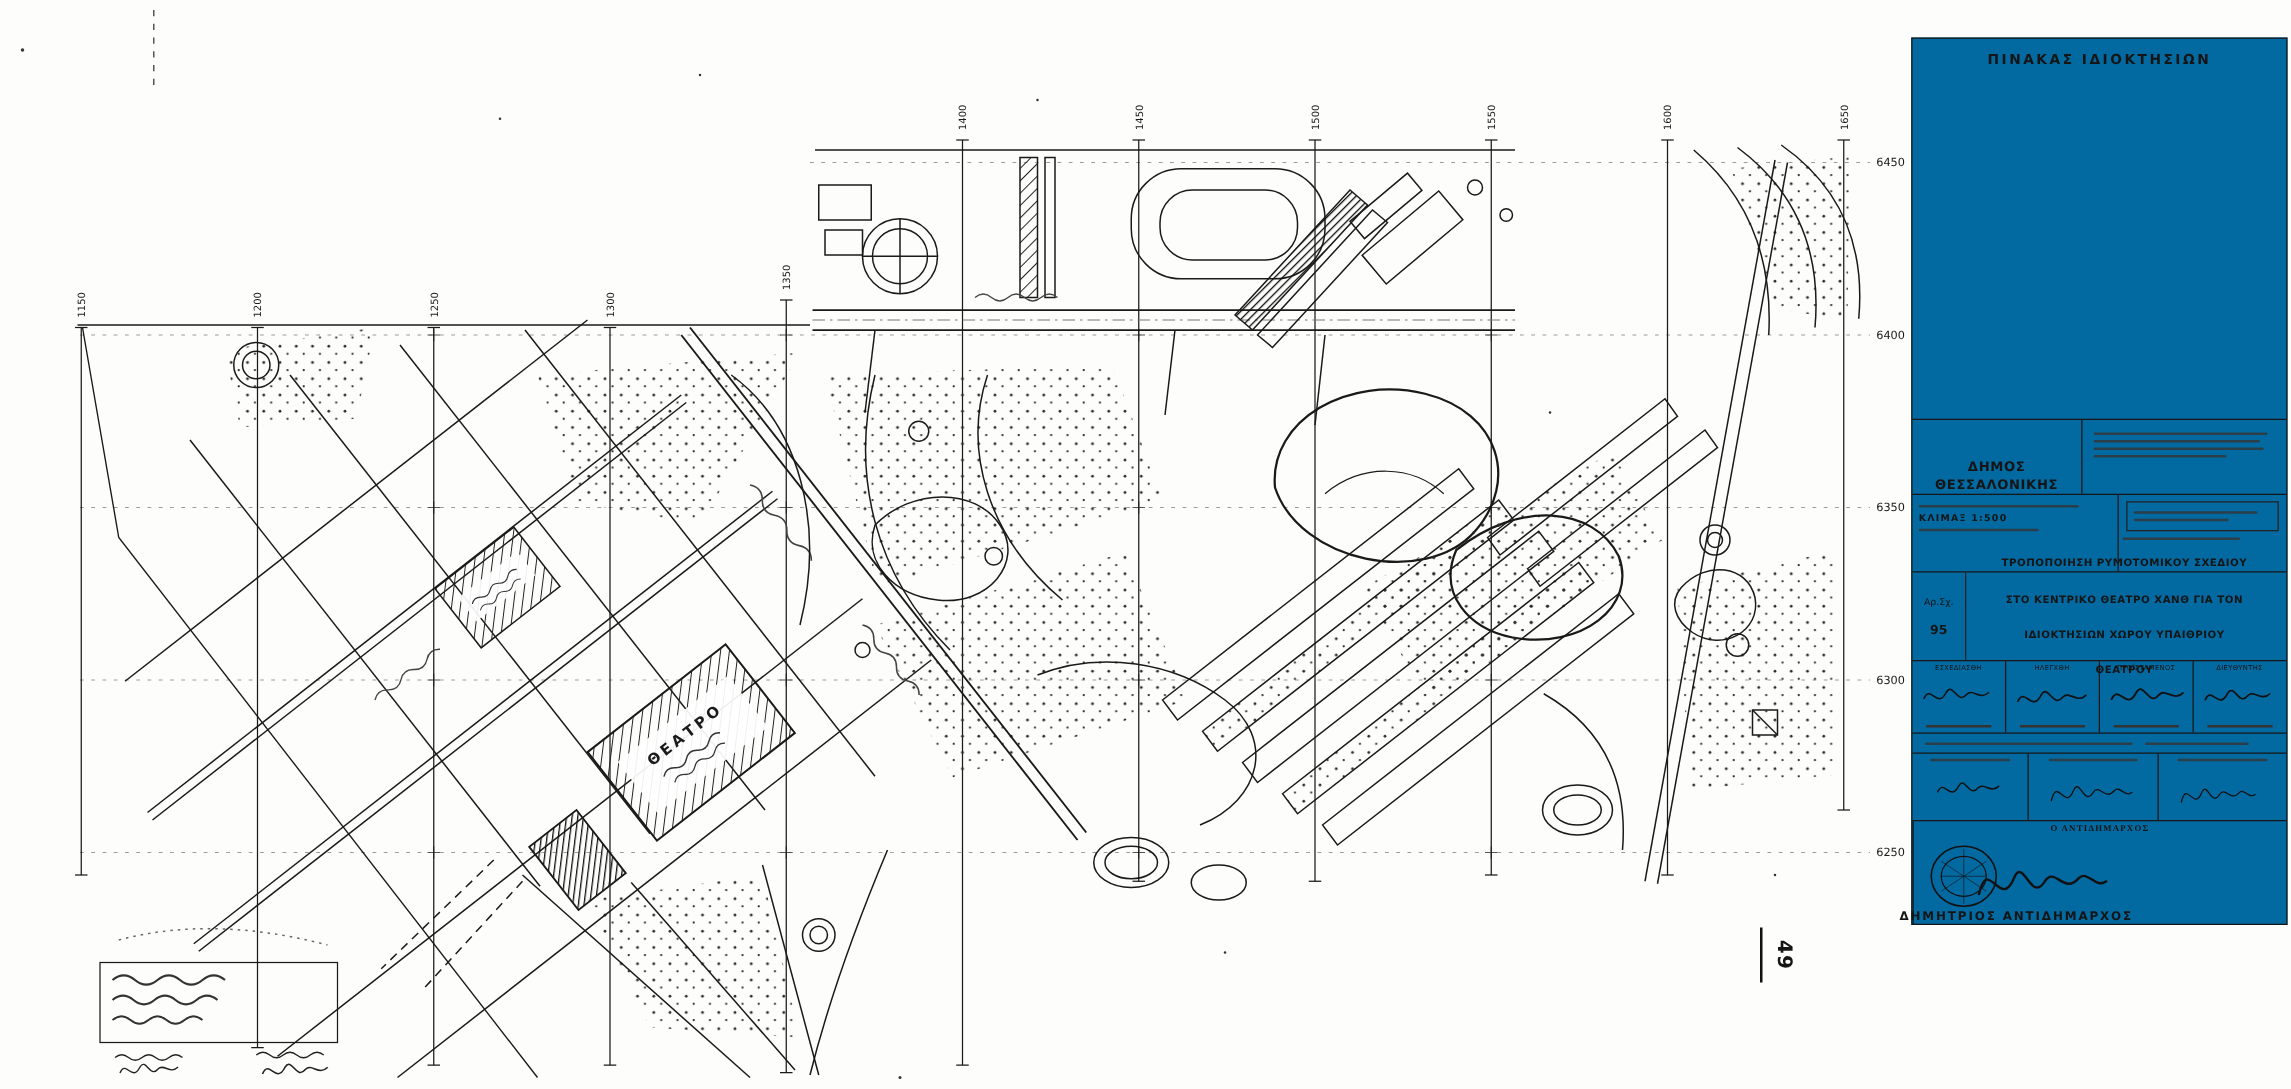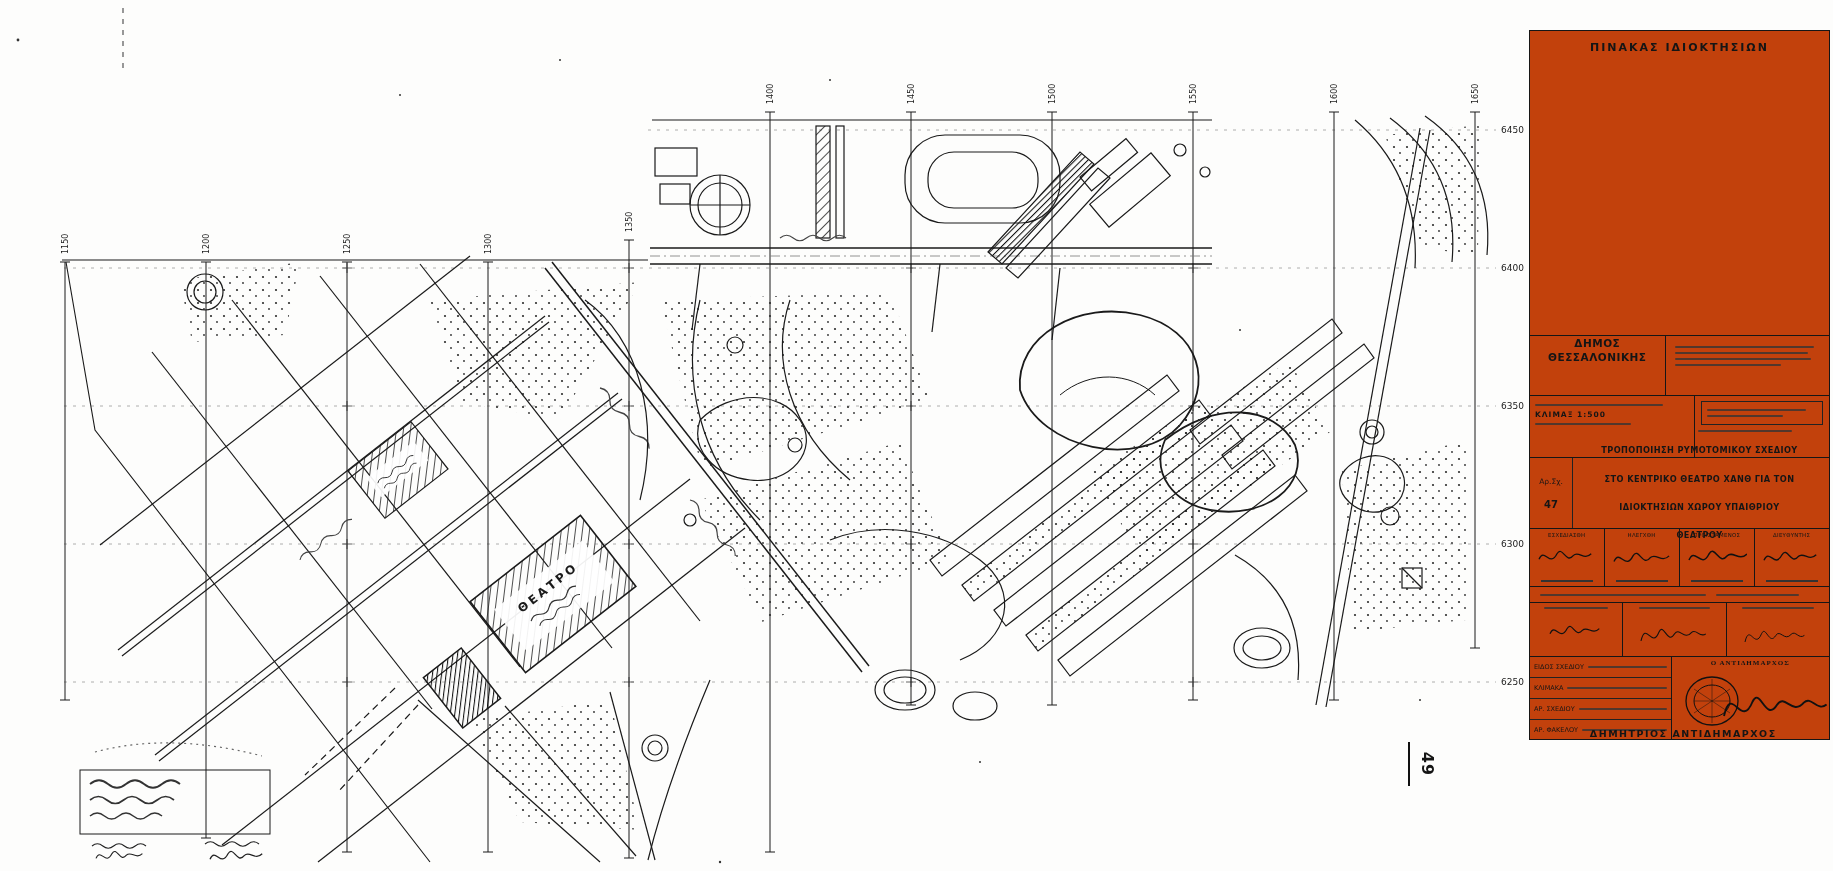--- a/index.html
+++ b/index.html
@@ -10,21 +10,21 @@
     color:#151515;
     overflow:hidden;
     position:relative;
   }
   .page{position:absolute;inset:0;}
   svg text{fill:#1a1a1a;}
 
   
   .title-block{
     position:absolute;left:1529px;top:30px;width:301px;height:710px;
-    border:1.6px solid #161616;background:#c2410c;
+    border:1.6px solid #161616;background:#0369a1;
     box-sizing:border-box;
   }
   .tb-header{
     text-align:center;margin-top:10px;
     font-size:11px;font-weight:bold;letter-spacing:2px;
   }
   .tb-box{
     position:absolute;left:0;right:0;top:304px;bottom:0;
     border-top:1.6px solid #161616;
   }
@@ -33,21 +33,21 @@
   .r1{height:60px;}
   .r2{height:62px;}
   .r3{height:71px;}
   .r4{height:58px;}
   .r5{height:16px;align-items:center;}
   .r6{height:54px;}
   .r7{height:83px;border-bottom:none;}
   .tb-cell{box-sizing:border-box;position:relative;}
   .vline{border-left:1.2px solid #161616;}
   .authority{
-    width:45%;display:flex;flex-direction:column;justify-content:flex-start;align-items:center;
+    width:45%;display:flex;flex-direction:column;justify-content:flex-end;align-items:center;
     font-weight:bold;font-size:10.5px;letter-spacing:.5px;line-height:1.35;text-align:center;
   }
   .office{width:55%;padding:6px 6px;}
   .h-bar{height:2px;background:#343434;opacity:.8;margin:4px 3px;border-radius:1px;}
   .scale-line{font-size:7.5px;margin:4px 3px;letter-spacing:1px;}
   .mini-box{border:1px solid #222;margin:5px 6px;padding:3px 2px;}
   .subject{
     flex:1;display:flex;flex-direction:column;justify-content:center;
     text-align:center;font-size:8.2px;font-weight:bold;line-height:1.5;letter-spacing:.4px;
     padding:2px 4px 2px 44px;
@@ -401,21 +401,21 @@
           <div class="h-bar" style="width:85%"></div>
           <div class="h-bar" style="width:65%"></div>
         </div>
         <div class="h-bar" style="width:70%"></div>
       </div>
     </div>
 
     <div class="tb-row r3">
       <div class="dwg-no">
         <span>Αρ.Σχ.</span>
-        <b>47</b>
+        <b>95</b>
       </div>
       <div class="subject">
         <span>ΤΡΟΠΟΠΟΙΗΣΗ ΡΥΜΟΤΟΜΙΚΟΥ ΣΧΕΔΙΟΥ</span>
         <span>ΣΤΟ ΚΕΝΤΡΙΚΟ ΘΕΑΤΡΟ ΧΑΝΘ ΓΙΑ ΤΟΝ</span>
         <span>ΙΔΙΟΚΤΗΣΙΩΝ ΧΩΡΟΥ ΥΠΑΙΘΡΙΟΥ</span>
         <span>ΘΕΑΤΡΟΥ</span>
       </div>
     </div>
 
     <div class="tb-row r4">
@@ -469,38 +469,20 @@
       </div>
       <div class="tb-cell sig-cell vline">
         <div class="h-bar" style="width:70%;margin:2px auto"></div>
         <svg width="70" height="34">
               <use href="#sqC" transform="translate(2,20) scale(0.55)" stroke="#111" stroke-width="1.8" fill="none"></use>
             </svg>
       </div>
     </div>
 
     <div class="tb-row r7">
-      <div class="meta-col">
-        <div class="meta-row">
-              <span>ΕΙΔΟΣ ΣΧΕΔΙΟΥ</span>
-              <div class="h-bar"></div>
-            </div>
-        <div class="meta-row">
-              <span>ΚΛΙΜΑΚΑ</span>
-              <div class="h-bar"></div>
-            </div>
-        <div class="meta-row">
-              <span>ΑΡ. ΣΧΕΔΙΟΥ</span>
-              <div class="h-bar"></div>
-            </div>
-        <div class="meta-row">
-              <span>ΑΡ. ΦΑΚΕΛΟΥ</span>
-              <div class="h-bar"></div>
-            </div>
-      </div>
       <div class="approve-col">
         <div class="vice-mayor">Ο ΑΝΤΙΔΗΜΑΡΧΟΣ</div>
         <svg width="158" height="62" style="position:absolute;left:0;top:10px">
           <g fill="none" stroke="#111">
             <ellipse cx="40" cy="34" rx="26" ry="24" stroke-width="1.3"></ellipse>
             <ellipse cx="40" cy="34" rx="18" ry="16" stroke-width="1"></ellipse>
             <path d="M22,22 L58,46 M22,34 L58,34 M22,46 L58,22 M40,12 L40,56" stroke-width="0.7" opacity="0.7"></path>
           </g>
           <use href="#sqC" transform="translate(52,30) scale(0.95)" stroke="#111" stroke-width="2" fill="none"></use>
         </svg>

